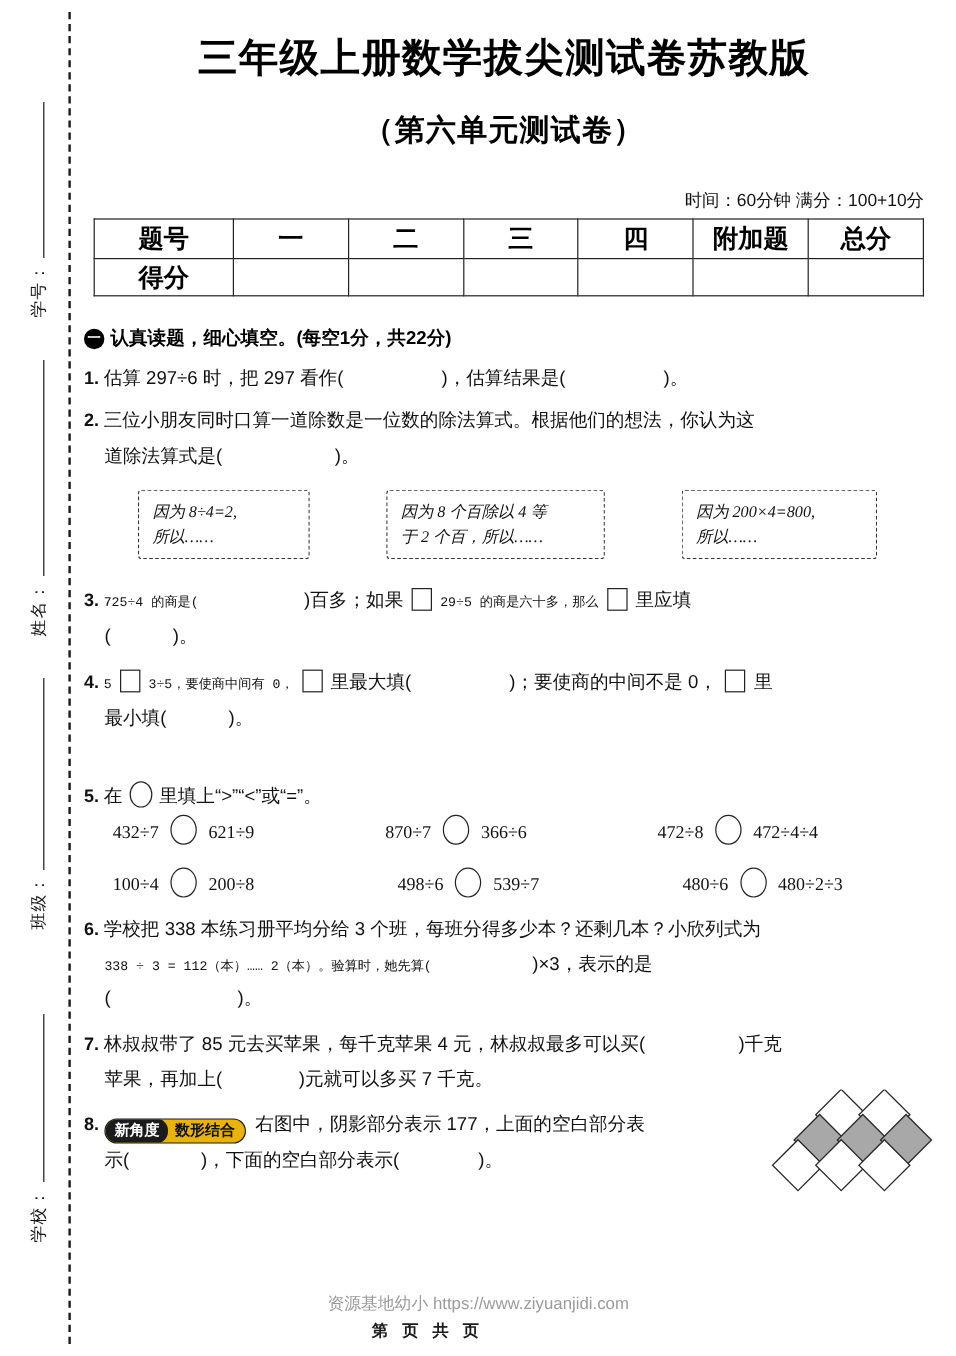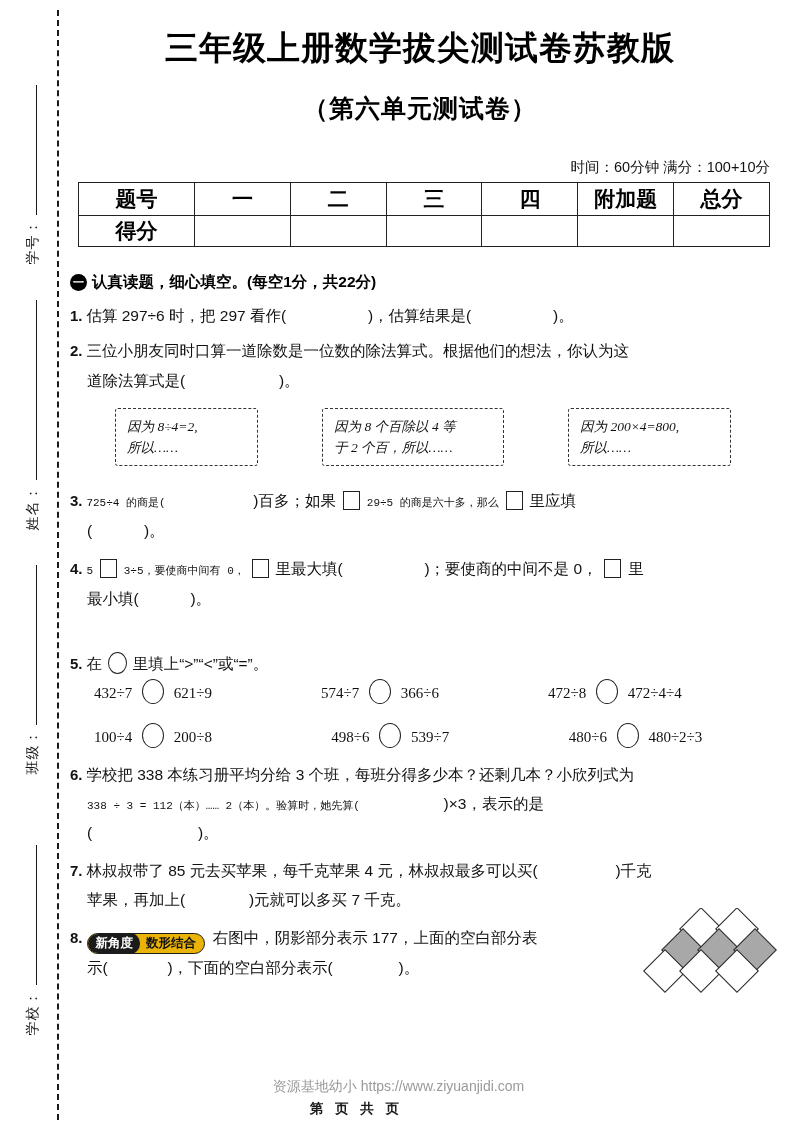--- a/index.html
+++ b/index.html
@@ -414,21 +414,21 @@
   </div>
 
   <div class="cmp-grid">
     <div class="cmp-row">
       <div class="cmp-cell">
         <span>432÷7</span>
         <span class="circ"></span>
         <span>621÷9</span>
       </div>
       <div class="cmp-cell">
-        <span>574÷7</span>
+        <span>870÷7</span>
         <span class="circ"></span>
         <span>366÷6</span>
       </div>
       <div class="cmp-cell">
         <span>472÷8</span>
         <span class="circ"></span>
         <span>472÷4÷4</span>
       </div>
     </div>
     <div class="cmp-row" style="margin-top:5px;gap:30px;">

